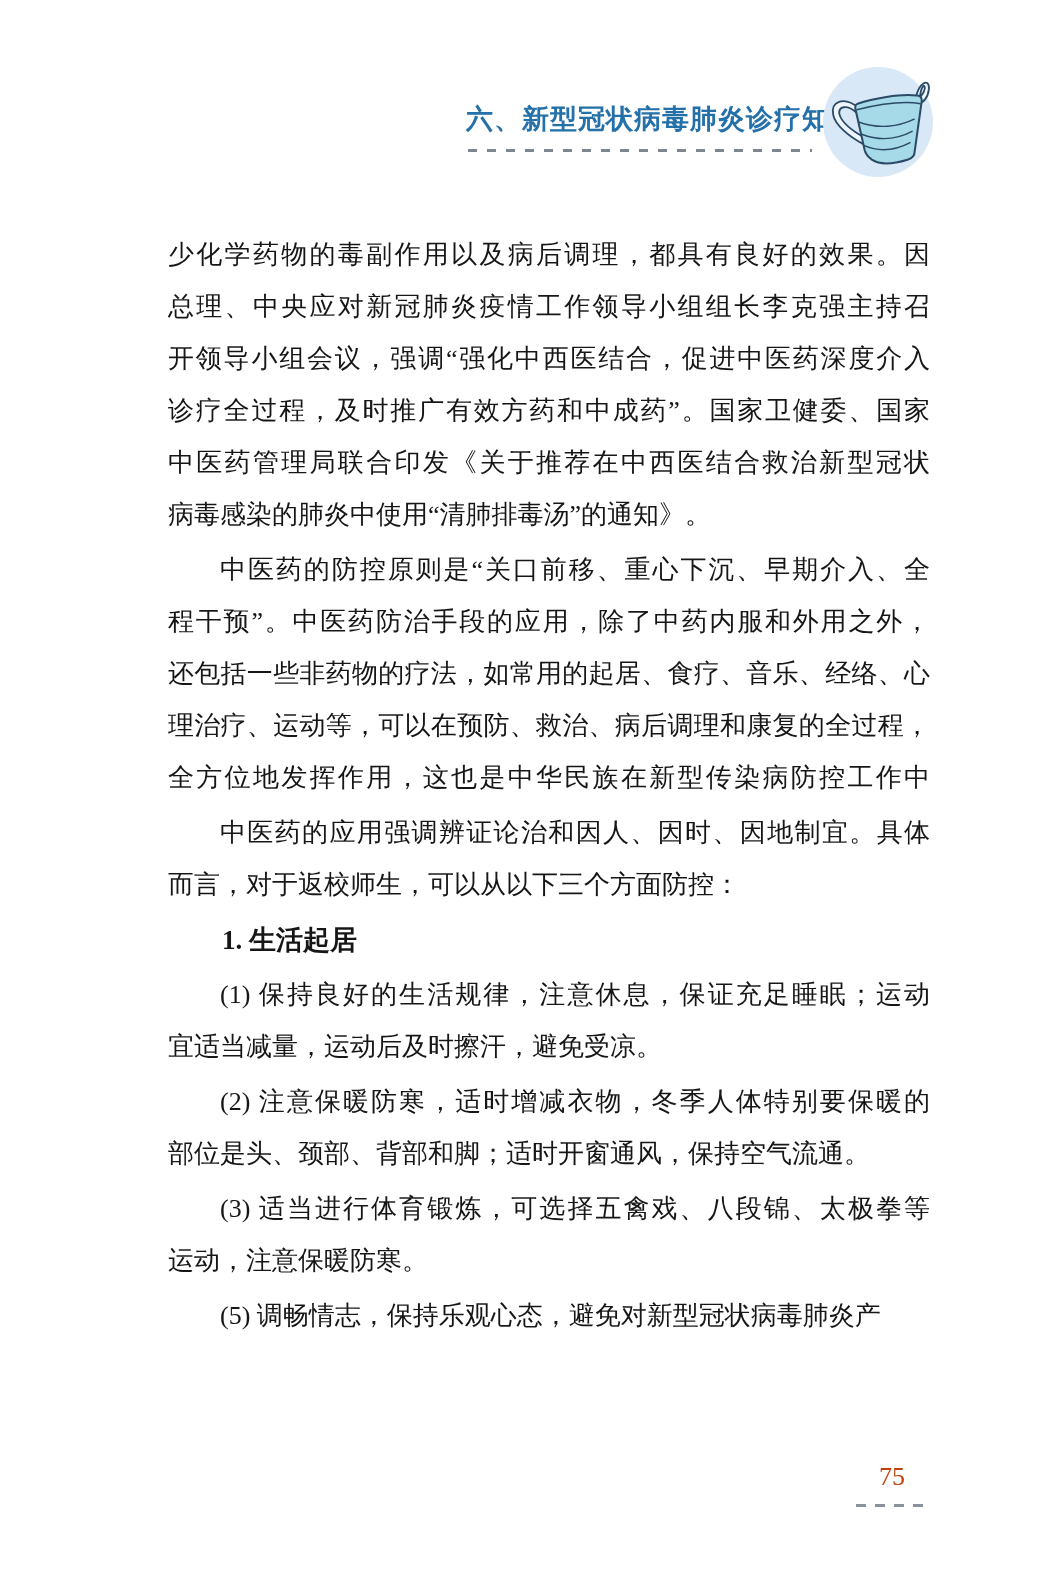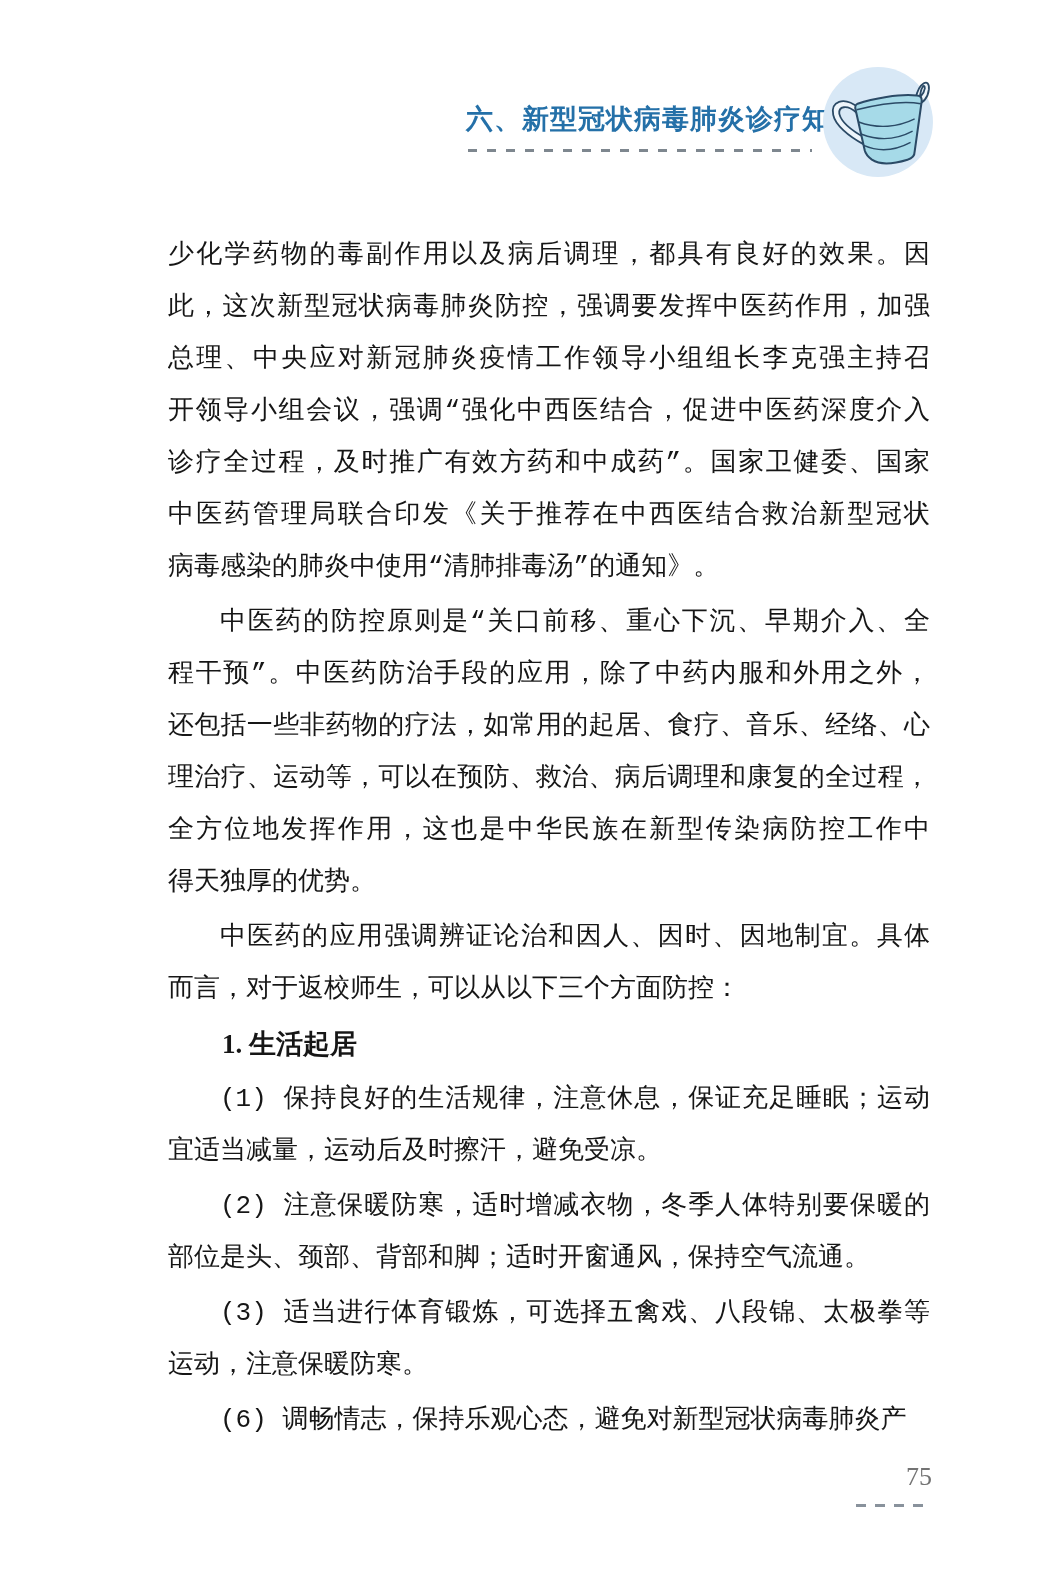--- a/index.html
+++ b/index.html
@@ -40,40 +40,38 @@
     color:#161616;
   }
   .block { margin:0; }
   .block + .block { margin-top:3px; }
   .line {
     text-align:justify;
     text-align-last:justify;
     text-justify:inter-character;
     height:52px;
     overflow:hidden;
-    font-family:Liberation Mono, monospace;
   }
   .line.lastline { text-align-last:left; }
   .block.indent .line:first-child { text-indent:2em; }
   .block.heading .line {
     font-family:Liberation Serif, serif;
     font-weight:bold;
     font-size:27px;
     text-align-last:left;
   }
 
   
   .footer {
     position:absolute; left:852px; top:1460px;
     width:80px; text-align:center;
   }
   .page-number {
-    font-size:26px; color:#737373; line-height:34px;
+    font-size:26px; color:#c2410c; line-height:34px;
     font-family:"Liberation Serif","DejaVu Serif",serif;
-    text-align:right;
   }
   .footer-rule {
     margin:10px auto 0 auto;
     width:72px; height:3px;
     background:repeating-linear-gradient(90deg,#89929c 0 10px,transparent 10px 19px);
   }
 </style>
 </head>
 <body>
 
@@ -96,34 +94,32 @@
 
       <path d="M37,56 C56,63 76,61 92,53" fill="none" stroke="#2b4a66" stroke-width="1.4"></path>
       <path d="M40,68 C58,75 75,73 90,65" fill="none" stroke="#2b4a66" stroke-width="1.4"></path>
       <path d="M42,79 C58,86 73,84 88,76" fill="none" stroke="#2b4a66" stroke-width="1.4"></path>
     </svg>
   </div>
 
   <div class="body-text">
       <div class="block paragraph">
         <div class="line">少化学药物的毒副作用以及病后调理，都具有良好的效果。因</div>
-        <div class="line">此，这次新型冠状病毒肺炎防控，强调要发挥中医药作用，加强</div>
         <div class="line">总理、中央应对新冠肺炎疫情工作领导小组组长李克强主持召</div>
         <div class="line">开领导小组会议，强调“强化中西医结合，促进中医药深度介入</div>
         <div class="line">诊疗全过程，及时推广有效方药和中成药”。国家卫健委、国家</div>
         <div class="line">中医药管理局联合印发《关于推荐在中西医结合救治新型冠状</div>
         <div class="line lastline">病毒感染的肺炎中使用“清肺排毒汤”的通知》。</div>
       </div>
       <div class="block paragraph indent">
         <div class="line">中医药的防控原则是“关口前移、重心下沉、早期介入、全</div>
         <div class="line">程干预”。中医药防治手段的应用，除了中药内服和外用之外，</div>
         <div class="line">还包括一些非药物的疗法，如常用的起居、食疗、音乐、经络、心</div>
         <div class="line">理治疗、运动等，可以在预防、救治、病后调理和康复的全过程，</div>
         <div class="line">全方位地发挥作用，这也是中华民族在新型传染病防控工作中</div>
-        <div class="line lastline">得天独厚的优势。</div>
       </div>
       <div class="block paragraph indent">
         <div class="line">中医药的应用强调辨证论治和因人、因时、因地制宜。具体</div>
         <div class="line lastline">而言，对于返校师生，可以从以下三个方面防控：</div>
       </div>
       <div class="block heading indent">
         <div class="line lastline">1. 生活起居</div>
       </div>
       <div class="block paragraph indent">
         <div class="line">(1) 保持良好的生活规律，注意休息，保证充足睡眠；运动</div>
@@ -131,21 +127,21 @@
       </div>
       <div class="block paragraph indent">
         <div class="line">(2) 注意保暖防寒，适时增减衣物，冬季人体特别要保暖的</div>
         <div class="line lastline">部位是头、颈部、背部和脚；适时开窗通风，保持空气流通。</div>
       </div>
       <div class="block paragraph indent">
         <div class="line">(3) 适当进行体育锻炼，可选择五禽戏、八段锦、太极拳等</div>
         <div class="line lastline">运动，注意保暖防寒。</div>
       </div>
       <div class="block paragraph indent">
-        <div class="line lastline">(6) 调畅情志，保持乐观心态，避免对新型冠状病毒肺炎产</div>
+        <div class="line lastline">(5) 调畅情志，保持乐观心态，避免对新型冠状病毒肺炎产</div>
       </div>
     </div>
 
   <div class="footer">
     <div class="page-number">75</div>
     <div class="footer-rule"></div>
   </div>
 
 </div>
 

